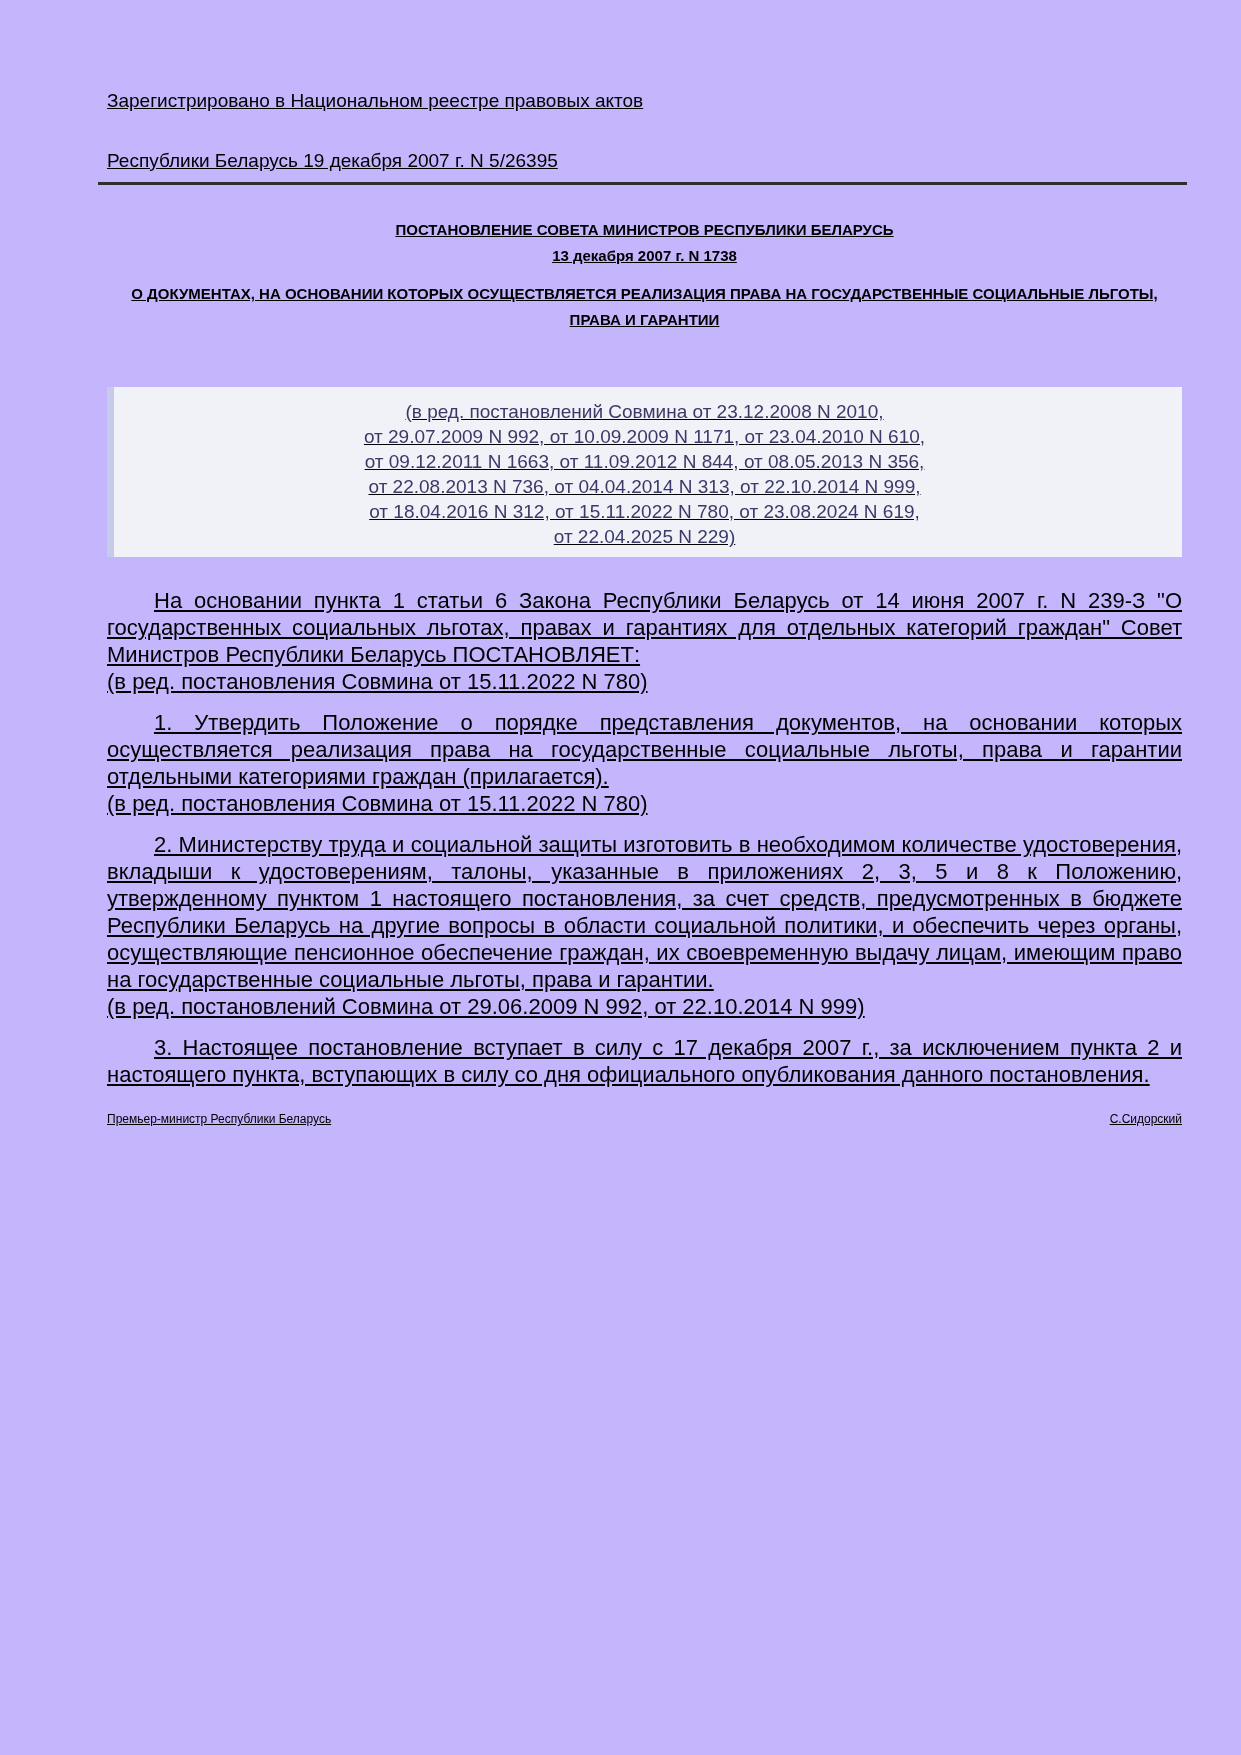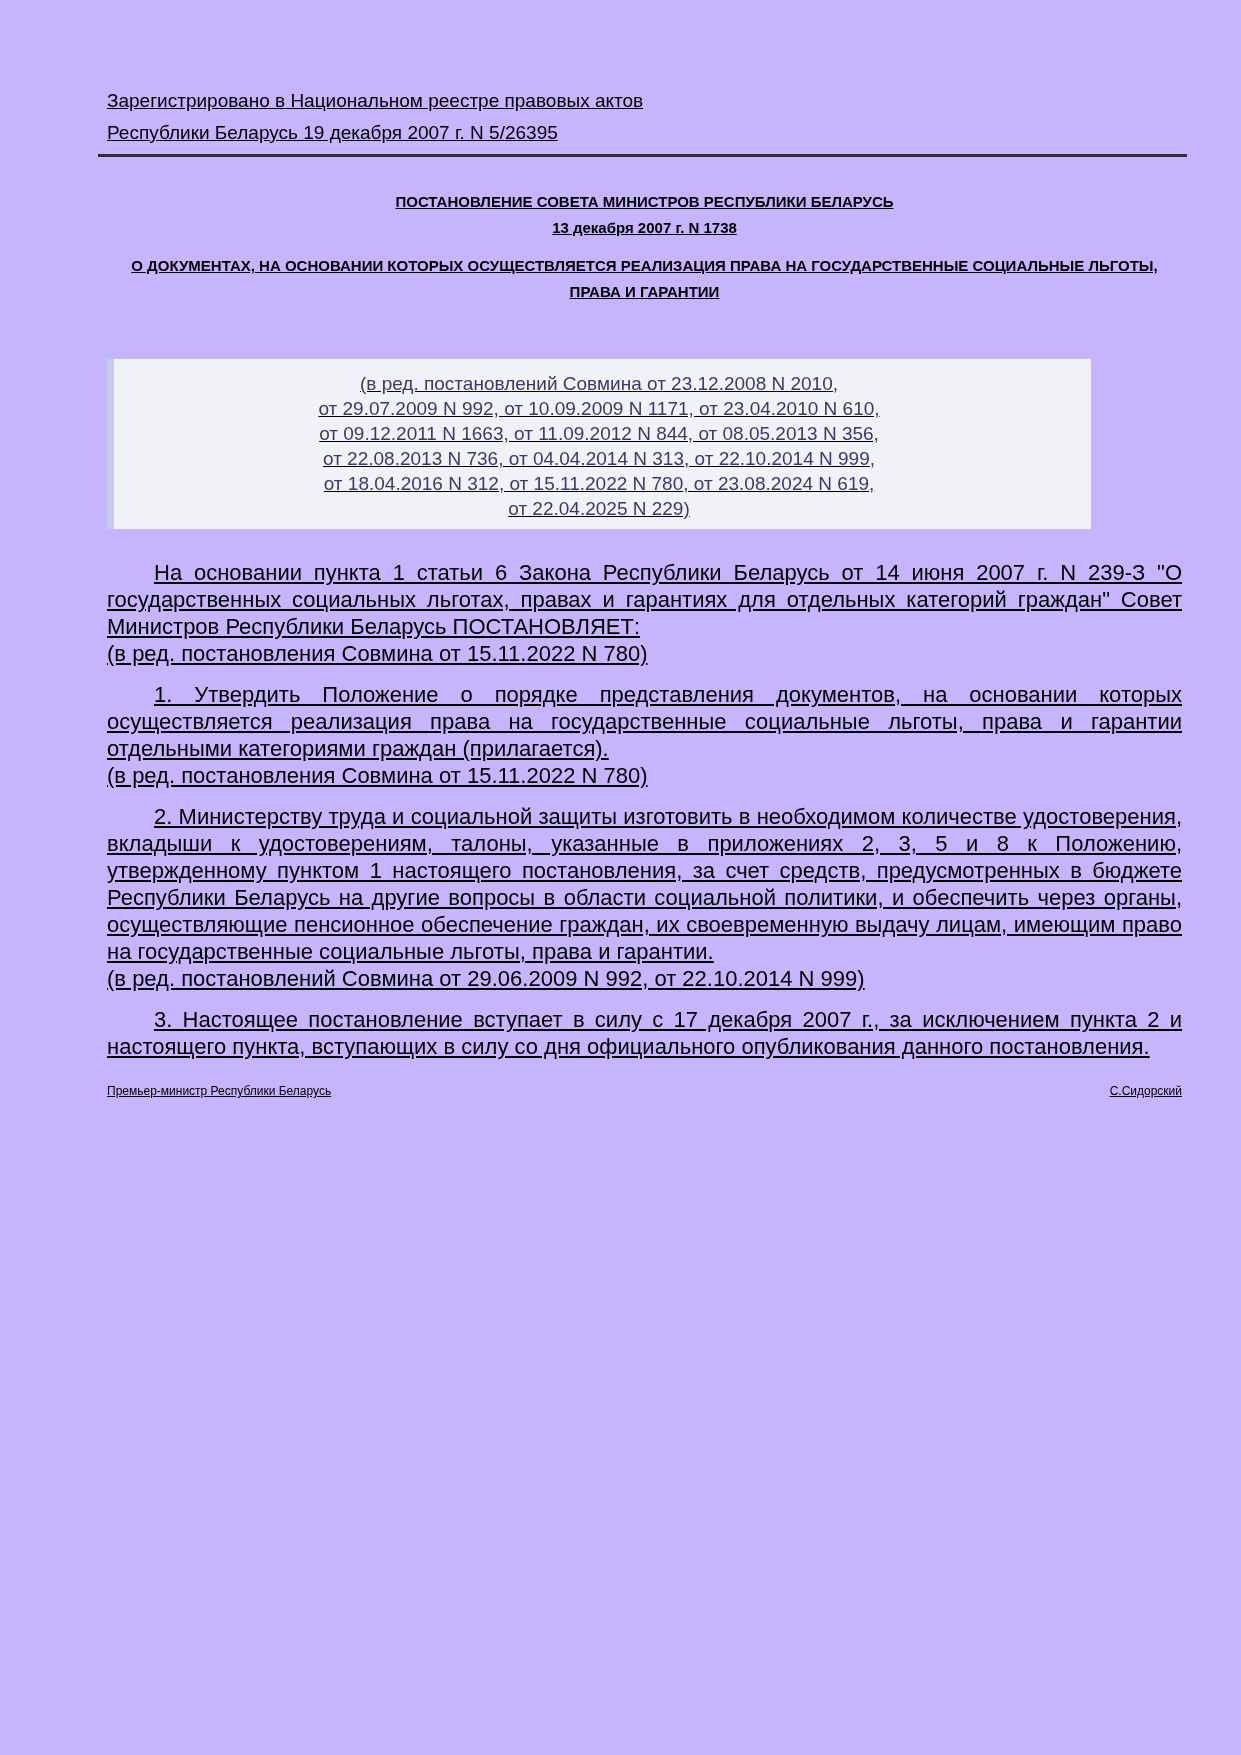--- a/index.html
+++ b/index.html
@@ -18,21 +18,21 @@
     text-decoration: underline;
   }
   .reg-block {
     padding-top: 90px;
     margin-left: 107px;
     width: 1075px;
     font-size: 19px;
     line-height: 22px;
   }
   .reg-line + .reg-line {
-    margin-top: 10px;
+    margin-top: 38px;
   }
   .header-divider {
     margin: 10px 0 0 98px;
     width: 1089px;
     height: 0;
     border: none;
     border-top: 3px solid #2f2f2f;
   }
   .title-block {
     margin-left: 107px;
@@ -47,21 +47,21 @@
   }
   .doc-date {
     line-height: 26px;
   }
   .doc-subject {
     margin-top: 12px;
     line-height: 26px;
   }
   .amendments-box {
     margin: 54px 0 0 107px;
-    width: 984px;
+    width: 1075px;
     box-sizing: border-box;
     background: var(--box-bg, #f1f1f8);
     border-left: 7px solid var(--box-stripe, #c7cbeb);
     padding: 12px 30px 8px 23px;
     color: var(--box-text, #3a3a68);
     font-size: 19px;
     line-height: 25px;
     text-align: center;
   }
   .body-block {

